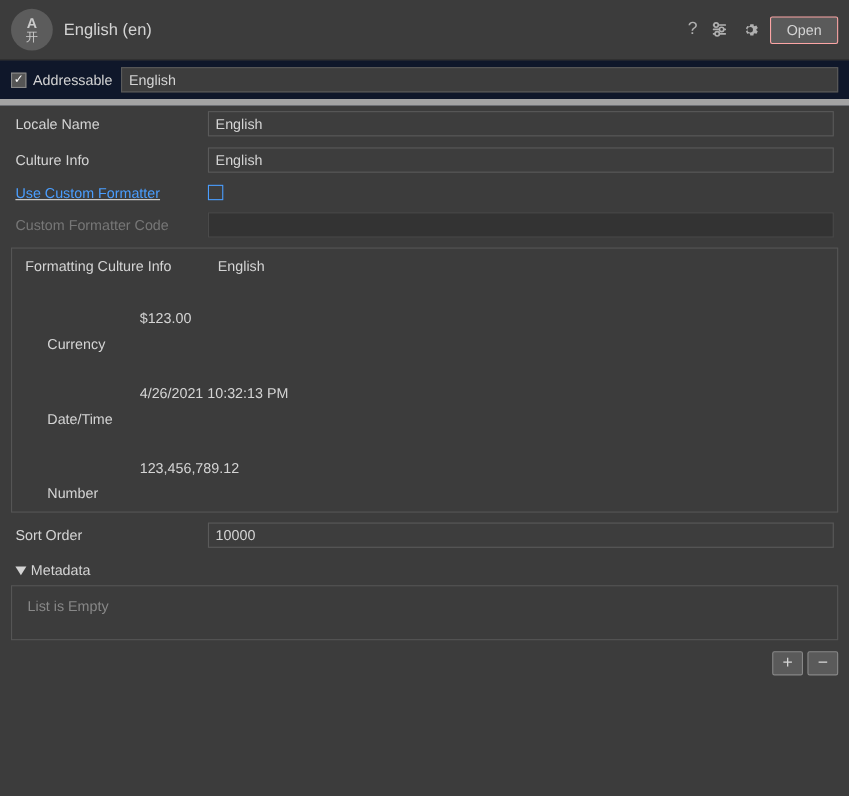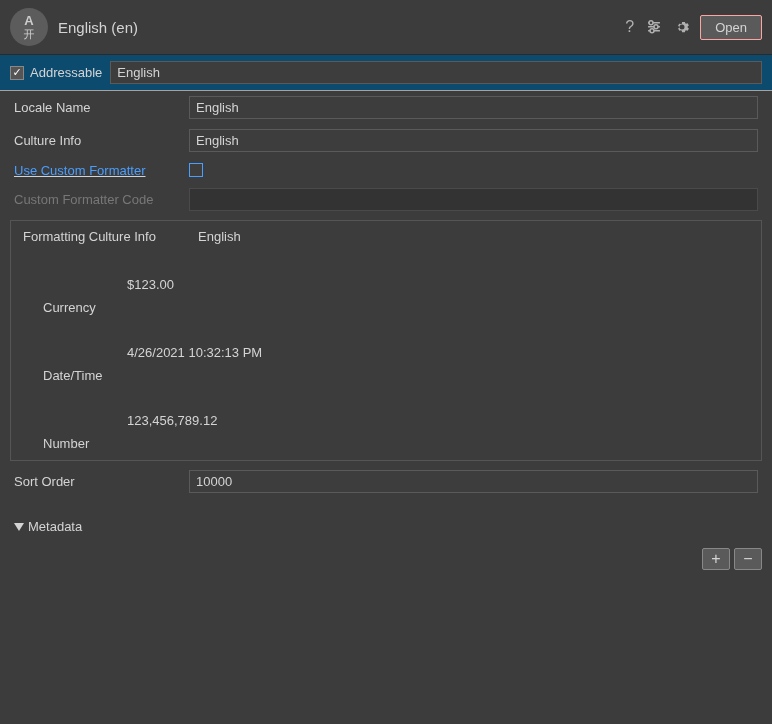--- a/index.html
+++ b/index.html
@@ -92,26 +92,26 @@
       border: 1px solid #fca5a5;
       color: #d4d4d4;
       padding: 4px 14px;
       font-size: 13px;
       cursor: pointer;
       border-radius: 2px;
     }
 
     
     .addressable-row {
-      background: #0c4a6e;
+      background: #0f172a;
       padding: 6px 10px;
       display: flex;
       align-items: center;
       gap: 8px;
-      border-bottom: 1px solid #a3a3a3;
+      border-bottom: 6px solid #a3a3a3;
     }
 
     .checkbox-label {
       display: flex;
       align-items: center;
       gap: 6px;
       color: #d4d4d4;
       font-size: 13px;
       white-space: nowrap;
     }
@@ -259,21 +259,20 @@
     .sort-order-row {
       display: flex;
       align-items: center;
       padding: 5px 14px;
       min-height: 26px;
     }
 
     
     .metadata-section {
       padding: 4px 10px;
-      margin-top: 13px;
     }
 
     .metadata-header {
       display: flex;
       align-items: center;
       padding: 4px 4px;
       cursor: pointer;
       gap: 4px;
     }
 
@@ -410,20 +409,23 @@
     <div class="sort-order-row property-row">
       <span class="property-label">Sort Order</span>
       <input class="property-value" type="text" value="10000" style="">
     </div>
 
     <div class="metadata-section">
       <div class="metadata-header">
         <div class="triangle-down"></div>
         <span class="metadata-title">Metadata</span>
       </div>
+      <div class="metadata-list">
+        <span>List is Empty</span>
+      </div>
     </div>
 
     <div class="bottom-buttons">
       <button class="add-btn">+</button>
       <button class="remove-btn">−</button>
     </div>
 
   </div>
 </div>
 

